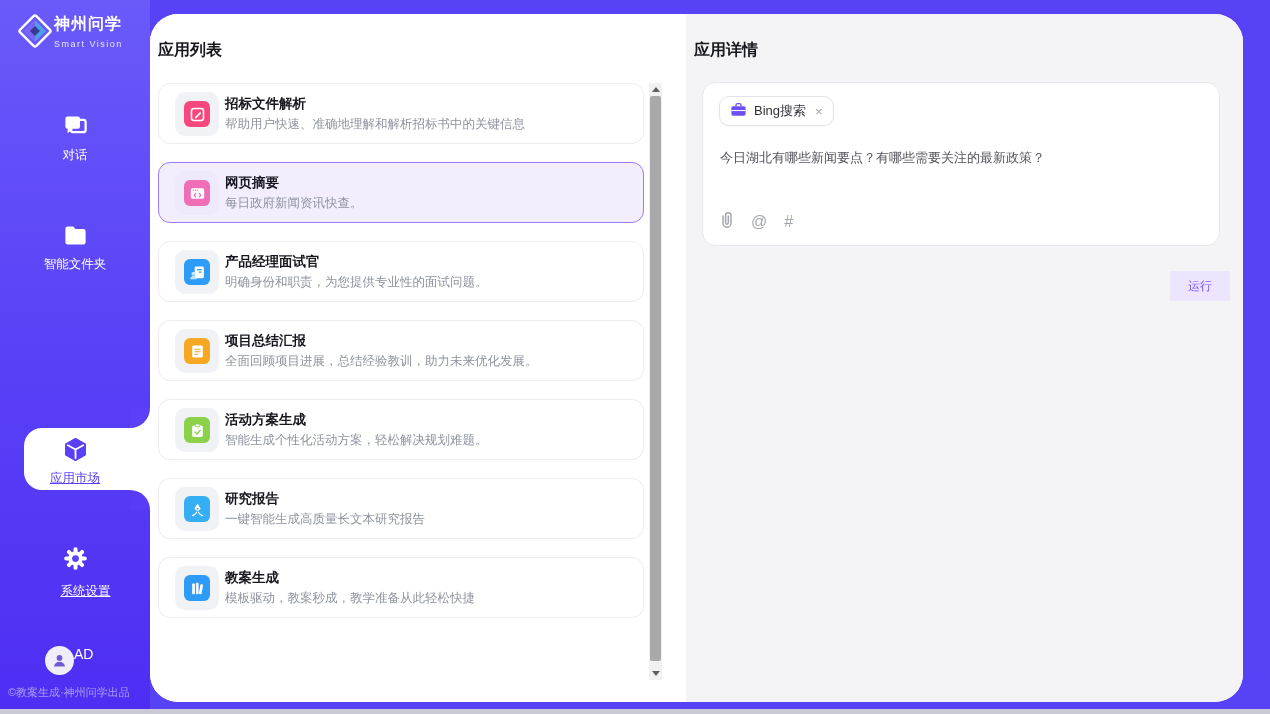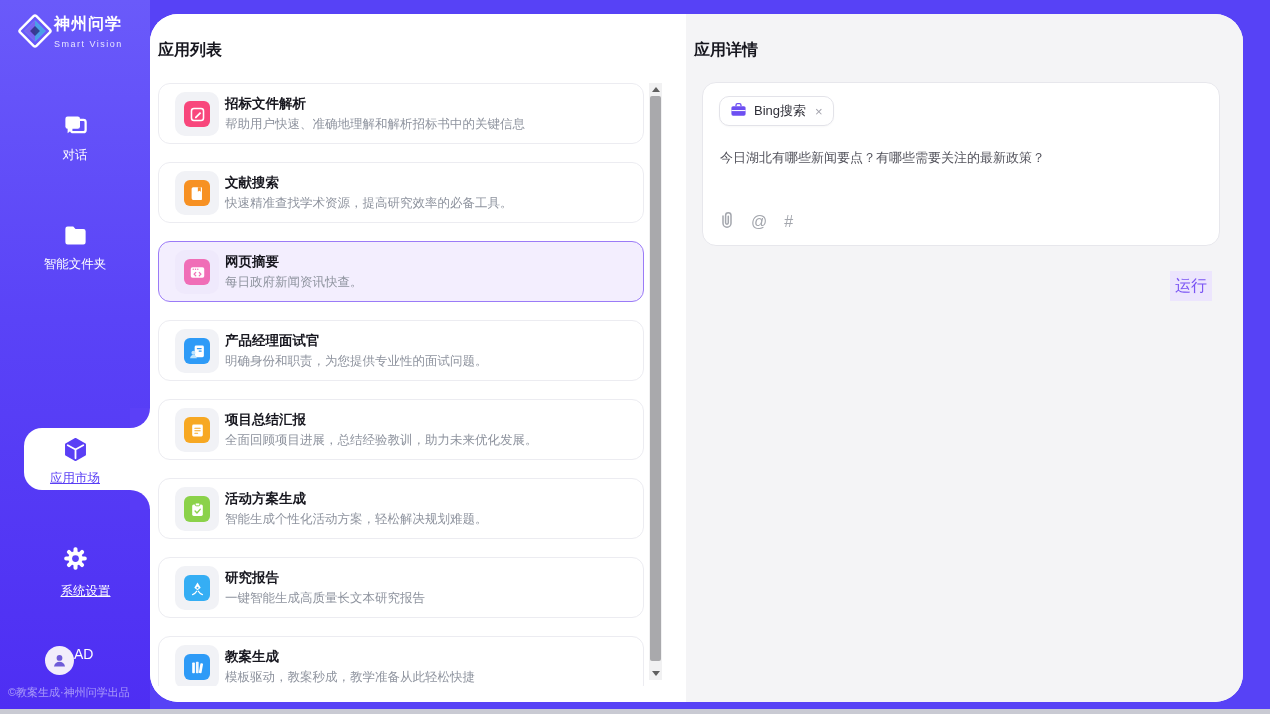--- a/index.html
+++ b/index.html
@@ -76,22 +76,22 @@
   .detail-panel .panel-title { left:8px; top:26px; }
   .input-card { position:absolute; left:16px; top:68px; width:518px; height:164px; background:#fff;
                 border:1px solid #E7E7EC; border-radius:14px; }
   .tool-tag { position:absolute; left:16px; top:13px; height:30px; display:inline-flex; align-items:center; gap:7px;
               padding:0 10px; background:#fff; border:1px solid #E3E3E9; border-radius:10px; box-shadow:0 1px 2px rgba(0,0,0,.03); cursor:pointer; }
   .tool-tag .tag-label { font-size:13px; color:#2F2F38; }
   .tool-tag .tag-close { font-size:13px; color:#A2A2AC; margin-left:2px; cursor:pointer; }
   .query-text { position:absolute; left:17px; top:66px; font-size:13px; color:#53535C; width:480px; }
   .input-toolbar { position:absolute; left:17px; bottom:12px; display:flex; align-items:center; gap:17px; color:#A3A6AD; }
   .tb-glyph { font-size:16px; line-height:16px; color:#A3A6AD; cursor:pointer; }
-  .run-button { position:absolute; left:484px; top:257px; width:42px; height:30px; background:#ECE5FD; color:#7A54F4;
-                font-size:16px; border:none; border-radius:0; cursor:pointer; font-family:inherit; }
+  .run-button { position:absolute; left:484px; top:257px; width:60px; height:30px; background:#ECE5FD; color:#7A54F4;
+                font-size:12px; border:none; border-radius:0; cursor:pointer; font-family:inherit; }
 </style>
 </head>
 <body>
 
 <aside class="sidebar">
 
   <div class="logo-row">
     <span>
       <svg width="38" height="38" viewBox="0 0 38 38">
         <g transform="rotate(45 19 19)">
@@ -191,32 +191,20 @@
             <svg width="17" height="17" viewBox="0 0 24 24">
               <rect x="3.5" y="3.5" width="17" height="17" rx="3.5" fill="none" stroke="#fff" stroke-width="2.2"></rect>
               <path d="M8.5 15.5l7-7 1.8 1.8-7 7H8.5z" fill="#fff"></path>
             </svg>
           </span>
         </span>
         <span class="app-title">招标文件解析</span>
         <span class="app-desc">帮助用户快速、准确地理解和解析招标书中的关键信息</span>
       </div>
 
-      <div class="app-card">
-        <span class="app-icon-wrap">
-          <span class="app-glyph c2">
-            <svg width="17" height="17" viewBox="0 0 24 24">
-              <path d="M6 3h11.3a1 1 0 0 1 1 1v16a1 1 0 0 1-1 1H6a2.3 2.3 0 0 1-2.3-2.3V5.3A2.3 2.3 0 0 1 6 3z" fill="#fff"></path>
-              <path d="M12.5 3v6.6l2.1-1.6 2.1 1.6V3z" fill="#F79123"></path>
-            </svg>
-          </span>
-        </span>
-        <span class="app-title">文献搜索</span>
-        <span class="app-desc">快速精准查找学术资源，提高研究效率的必备工具。</span>
-      </div>
 
       <div class="app-card selected">
         <span class="app-icon-wrap">
           <span class="app-glyph c3">
             <svg width="17" height="17" viewBox="0 0 24 24">
               <rect x="2.5" y="4.5" width="19" height="15" rx="2.5" fill="#fff"></rect>
               <circle cx="6" cy="7.5" r="1" fill="#F06EB7"></circle>
                 <circle cx="9.2" cy="7.5" r="1" fill="#F06EB7"></circle>
                 <circle cx="12.4" cy="7.5" r="1" fill="#F06EB7"></circle>
               <path d="M9.5 12l-2.4 2.3 2.4 2.3M14.5 12l2.4 2.3-2.4 2.3" fill="none" stroke="#F06EB7" stroke-width="1.7" stroke-linecap="round" stroke-linejoin="round"></path>

